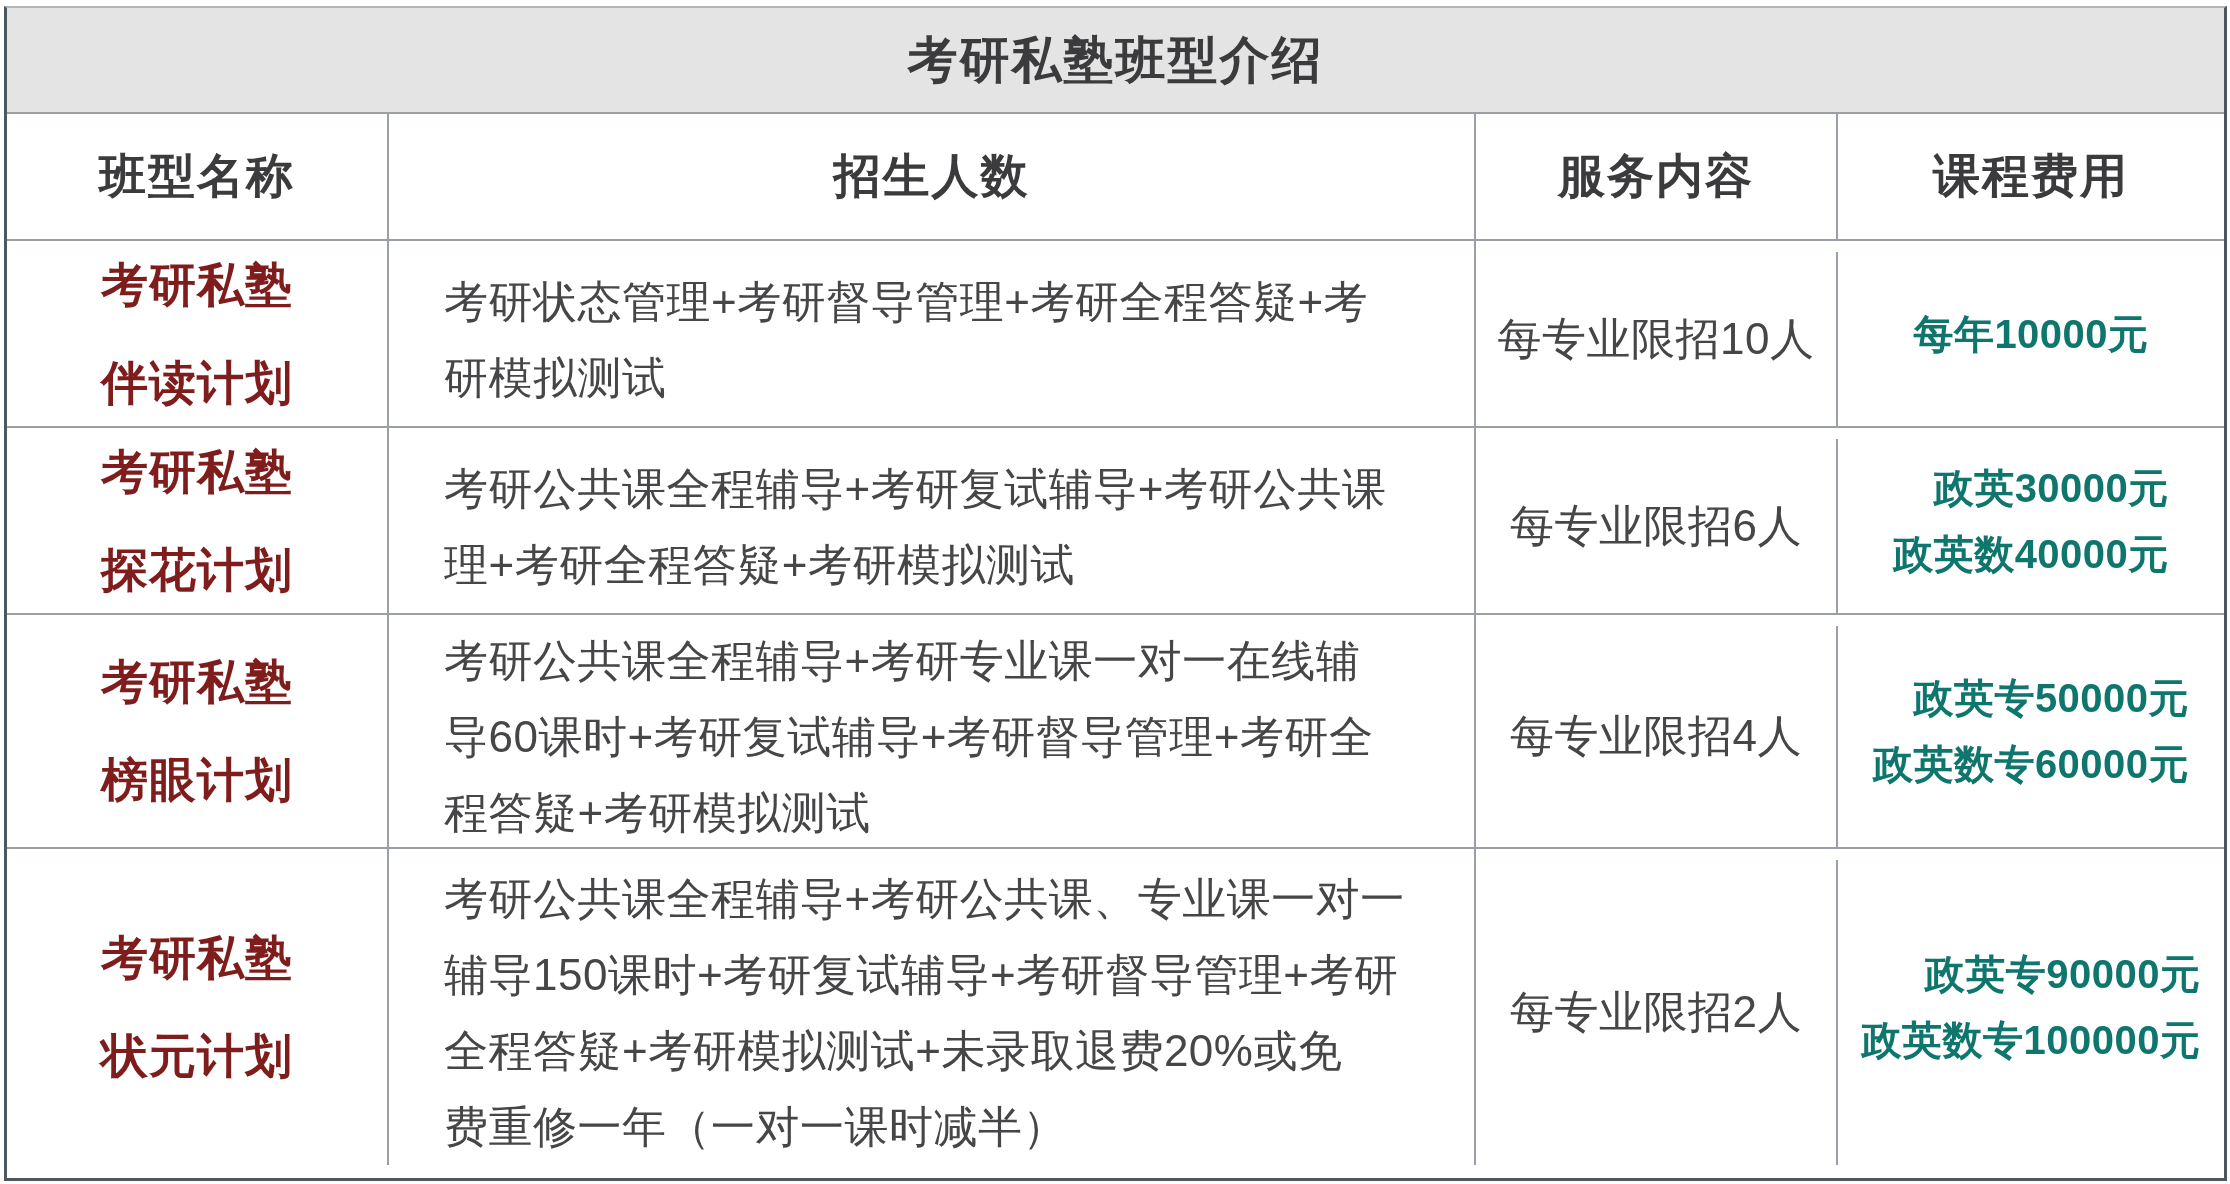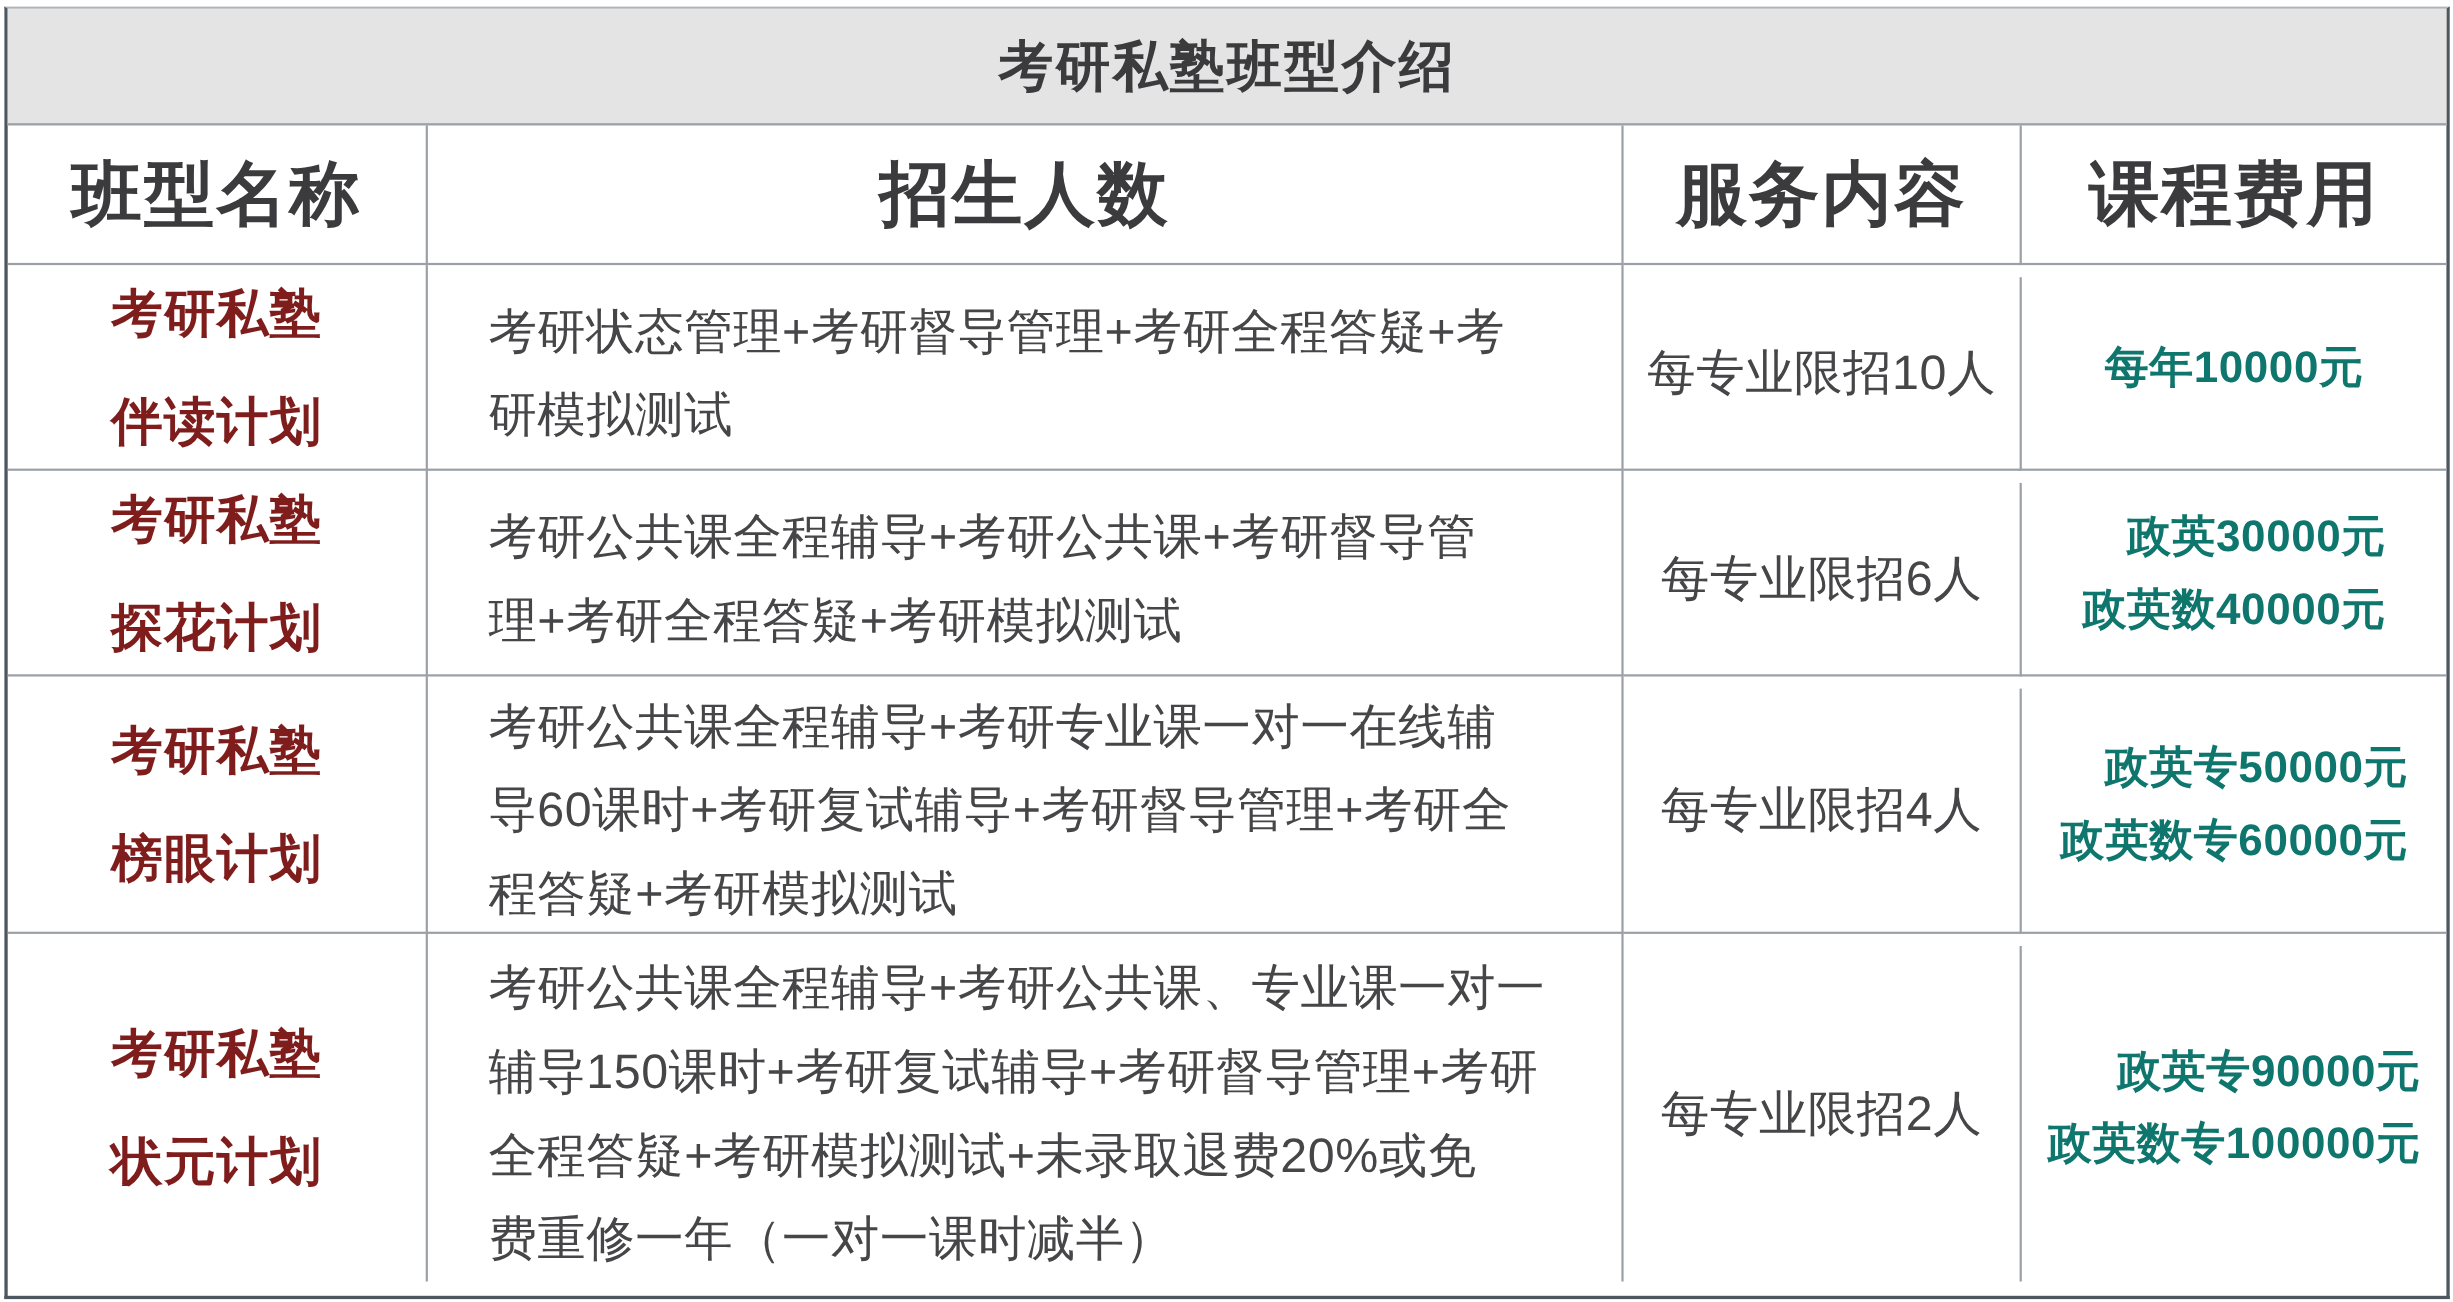--- a/index.html
+++ b/index.html
@@ -50,21 +50,21 @@
     display:flex;
     align-items:center;
     justify-content:center;
     color:#464648;
     white-space:pre-line;
     text-align:center;
   }
   .last-col{border-right:none;text-align:right;}
   .last-row{border-bottom:none;}
   .header-cell{
-    font-size:64px;
+    font-size:47px;
     font-weight:bold;
     color:#3b3b3d;
     letter-spacing:2px;
   }
   .name-cell{
     font-size:47px;
     font-weight:bold;
     color:#7f1d1d;
     line-height:98px;
     letter-spacing:1px;
@@ -106,21 +106,21 @@
 
     <div class="cell name-cell">考研私塾
 伴读计划</div>
     <div class="cell service-cell">考研状态管理+考研督导管理+考研全程答疑+考
 研模拟测试</div>
     <div class="cell enroll-cell">每专业限招10人</div>
     <div class="cell fee-cell last-col">每年10000元</div>
 
     <div class="cell name-cell">考研私塾
 探花计划</div>
-    <div class="cell service-cell">考研公共课全程辅导+考研公共课+考研督导管
+    <div class="cell service-cell">考研公共课全程辅导+考研复试辅导+考研公共课
 理+考研全程答疑+考研模拟测试</div>
     <div class="cell enroll-cell">每专业限招6人</div>
     <div class="cell fee-cell last-col">政英30000元
 政英数40000元</div>
 
     <div class="cell name-cell">考研私塾
 榜眼计划</div>
     <div class="cell service-cell">考研公共课全程辅导+考研专业课一对一在线辅
 导60课时+考研复试辅导+考研督导管理+考研全
 程答疑+考研模拟测试</div>

